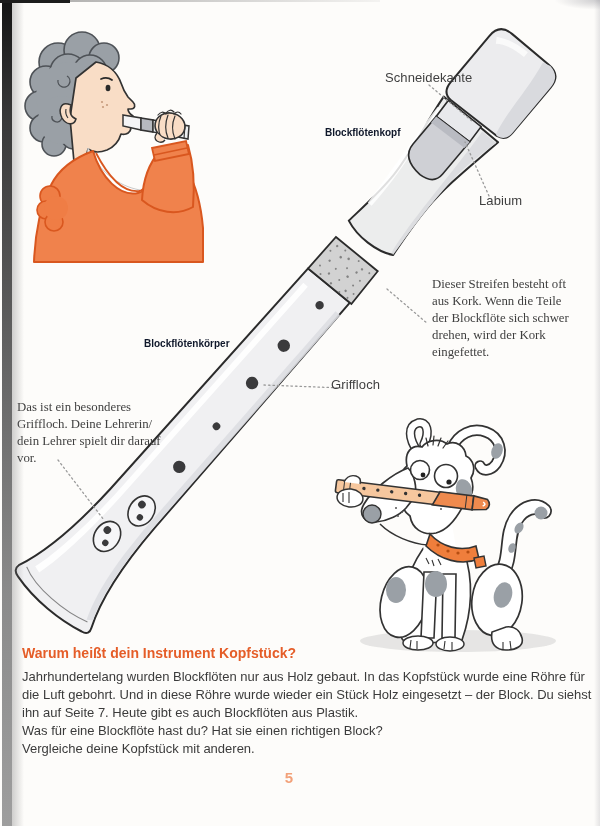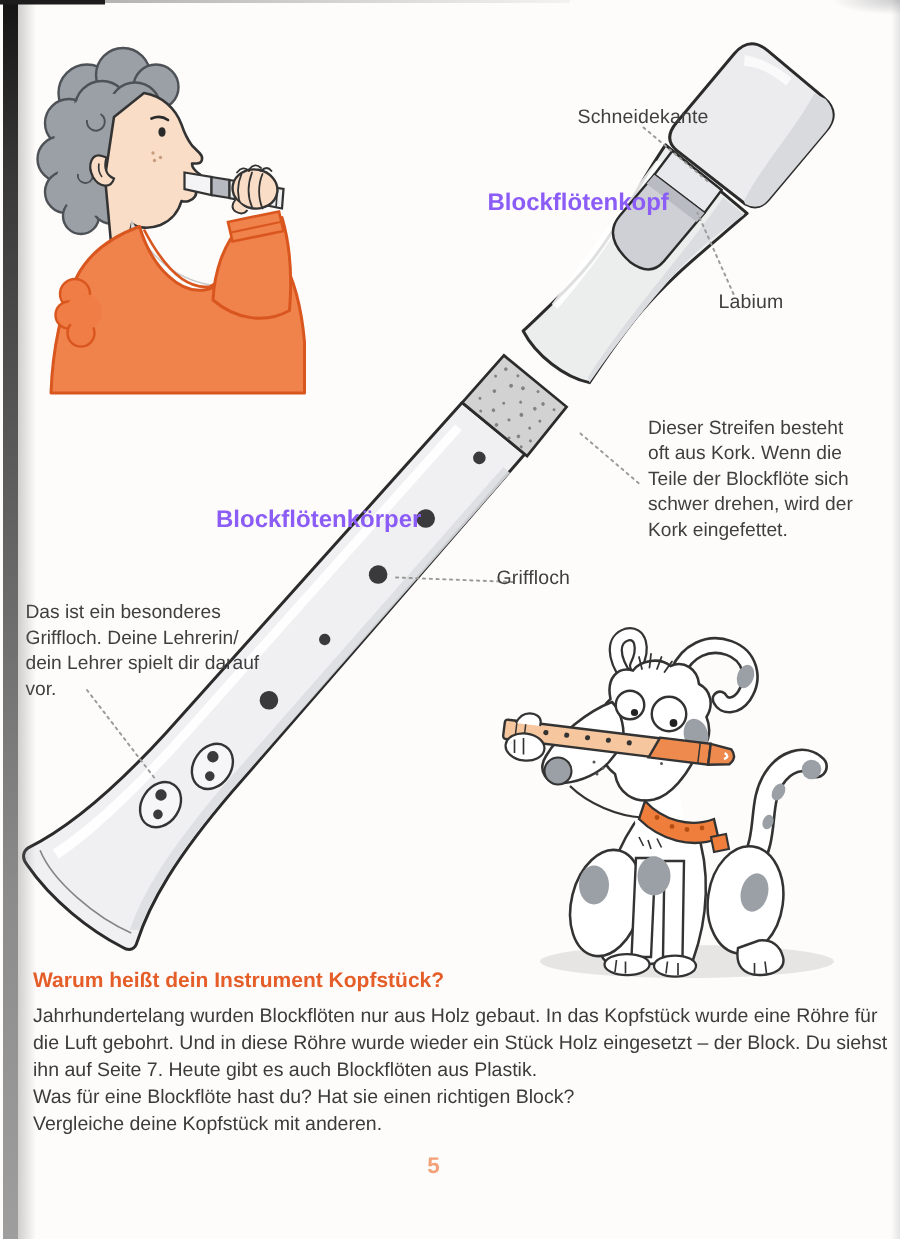--- a/index.html
+++ b/index.html
@@ -31,24 +31,24 @@
   }
   .edge-right{
     position:absolute; right:0; top:0; width:6px; height:100%;
     background:linear-gradient(270deg,rgba(130,130,140,.2),rgba(130,130,140,0));
   }
   .art{position:absolute; left:0; top:0;}
   .lbl{
     position:absolute; font-size:13px; color:#3f3f3f; white-space:nowrap; letter-spacing:.1px;
   }
   .lbl-orange{
-    position:absolute; font-size:16px; font-weight:bold; color:#8b5cf6; white-space:nowrap;
+    position:absolute; font-size:10px; font-weight:bold; color:#0f172a; white-space:nowrap;
   }
   .note{
-    position:absolute; font-size:12.8px; line-height:17px; color:#3f3f3f;
+    position:absolute; font-size:12.8px; line-height:17px; color:#3f3f3f;font-family:Liberation Serif, serif;
   }
   .heading{
     position:absolute; left:22px; top:645px; font-size:14px; font-weight:bold; color:#e55d28;
   }
   .bodytext{
     position:absolute; left:22px; top:668px; width:572px;
     font-size:13px; line-height:18px; color:#3b3b3b;
   }
   .pagenum{
     position:absolute; left:281px; top:769px; width:16px; text-align:center;

